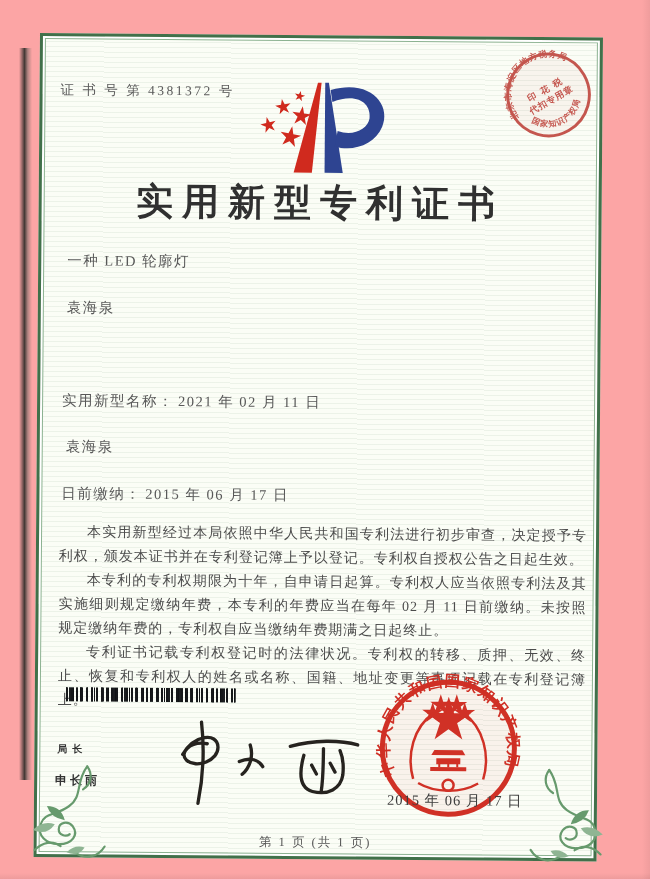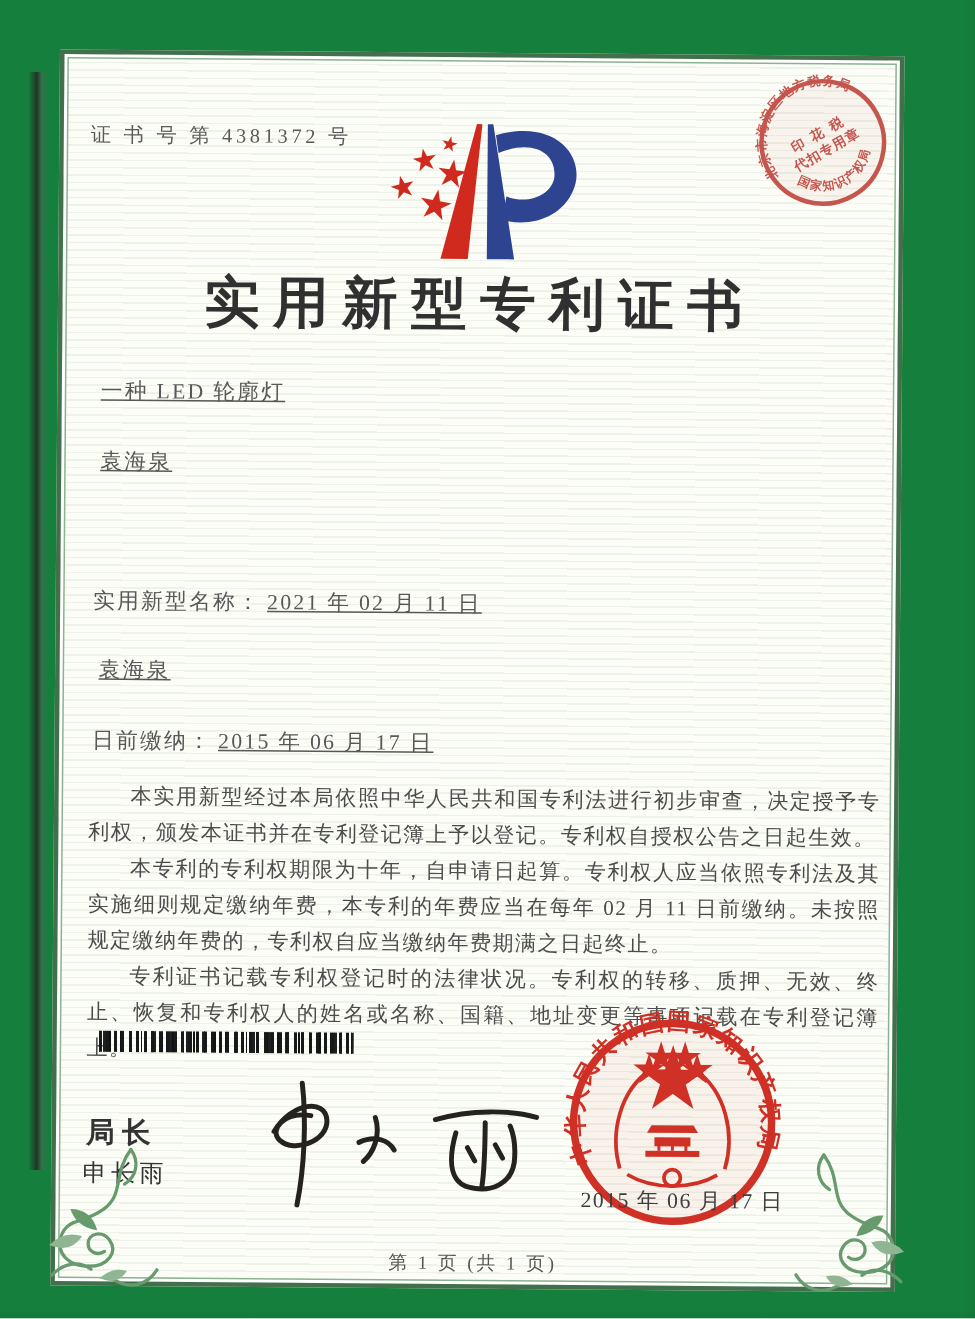--- a/index.html
+++ b/index.html
@@ -1,21 +1,21 @@
 <!DOCTYPE html>
 <html><head>
 <meta charset="utf-8">
 <style>
   html,body{margin:0;padding:0;}
   body{
     width:650px;height:879px;position:relative;overflow:hidden;
     background:#ffffff;
     font-family:"Liberation Serif","DejaVu Serif",serif;
   }
-  .paper{position:absolute;inset:0;background:#15803d;}
+  .paper{position:absolute;inset:0;background:#fca5a5;}
   .paper-right-edge{position:absolute;top:0;right:0;width:8px;height:100%;
     background:linear-gradient(90deg,rgba(0,0,0,0) 0%,rgba(0,0,0,.05) 100%);}
   .paper-bottom-edge{position:absolute;left:0;bottom:0;width:100%;height:6px;
     background:linear-gradient(180deg,rgba(0,0,0,0) 0%,rgba(0,0,0,.06) 100%);}
   .scan-strip{position:absolute;left:19px;top:48px;width:13px;height:732px;
     background:linear-gradient(90deg,rgba(20,20,20,0) 0%,rgba(35,38,34,.85) 42%,rgba(90,95,88,.45) 68%,rgba(120,120,120,0) 100%);
     filter:blur(.4px);}
   .frame{
     position:absolute;left:40px;top:33px;width:557px;height:818px;
     border:3px solid #41704a;
@@ -25,33 +25,33 @@
       repeating-linear-gradient(180deg, rgba(145,178,148,.14) 0px, rgba(145,178,148,.14) 1px, rgba(255,255,255,0) 1px, rgba(255,255,255,0) 5px),
       #fbfdf6;
   }
   .cert-no{position:absolute;left:18px;top:45px;font-size:13.5px;letter-spacing:2.5px;color:#5a5a5a;}
   .logo{position:absolute;left:203px;top:40px;width:152px;height:100px;}
   .title{position:absolute;left:0;top:140px;width:100%;text-align:center;
     font-size:37px;font-weight:bold;color:#303030;letter-spacing:9px;}
   .fields{position:absolute;left:22px;top:215px;width:520px;}
   .field-row{height:46.5px;font-size:14.5px;color:#585858;letter-spacing:1.5px;display:flex;}
   .field-row .lbl{white-space:pre;}
-  .field-row .val{margin-left:4px;white-space:pre;text-decoration:underline;}
+  .field-row .val{margin-left:4px;white-space:pre;}
   .body-text{position:absolute;left:20px;top:484px;width:528px;
     font-size:14px;line-height:24px;color:#4c4c4c;text-align:justify;letter-spacing:1px;}
   .body-text p{margin:0;text-indent:2em;}
   .barcode{position:absolute;left:28px;top:651px;width:170px;height:14px;
     background:
       repeating-linear-gradient(90deg,#16181a 0 2px,rgba(0,0,0,0) 2px 5px),
       repeating-linear-gradient(90deg,#101214 0 1px,rgba(0,0,0,0) 1px 7px),
       repeating-linear-gradient(90deg,rgba(0,0,0,0) 0 3px,#1c1e20 3px 5px,rgba(0,0,0,0) 5px 11px);}
-  .signer-title{position:absolute;left:20px;top:706px;font-size:19px;letter-spacing:5px;color:#333;
+  .signer-title{position:absolute;left:20px;top:706px;font-size:10px;letter-spacing:5px;color:#333;
     font-family:"Liberation Sans","DejaVu Sans",sans-serif;font-weight:bold;}
-  .signer-name{position:absolute;left:18px;top:736px;font-size:16px;letter-spacing:3px;color:#333;
-    font-family:"Liberation Sans","DejaVu Sans",sans-serif;font-weight:normal;}
+  .signer-name{position:absolute;left:18px;top:736px;font-size:12px;letter-spacing:3px;color:#333;
+    font-family:"Liberation Sans","DejaVu Sans",sans-serif;font-weight:bold;}
   .signature{position:absolute;left:118px;top:678px;width:215px;height:92px;}
   .seal{position:absolute;left:336px;top:634px;width:150px;height:150px;}
   .issue-date{position:absolute;left:350px;top:752px;font-size:14.5px;color:#3d3d3d;letter-spacing:1px;z-index:4;}
   .tax-stamp{position:absolute;left:455px;top:4px;width:102px;height:102px;}
   .page-footer{position:absolute;left:0;top:796px;width:100%;text-align:center;
     font-size:12.5px;color:#565656;letter-spacing:2px;}
   .flourish{position:absolute;width:96px;height:100px;z-index:3;}
   .flourish.left{left:-14px;top:728px;}
   .flourish.right{left:480px;top:728px;transform:scaleX(-1);}
 </style>

